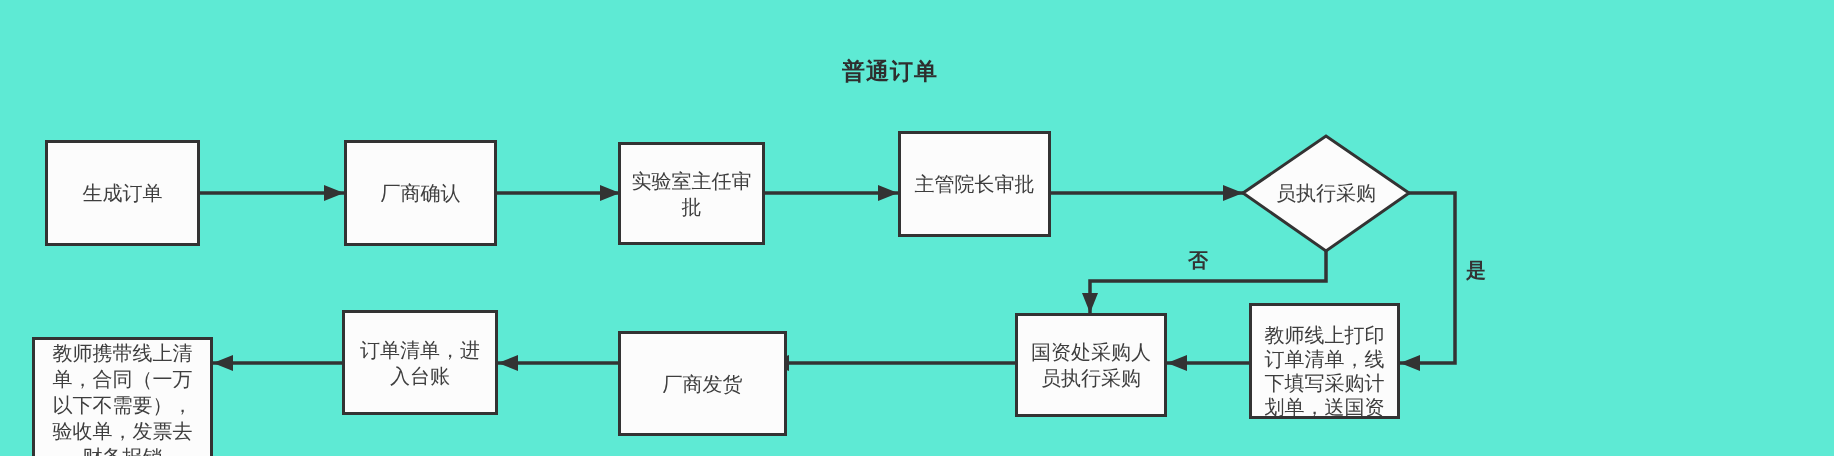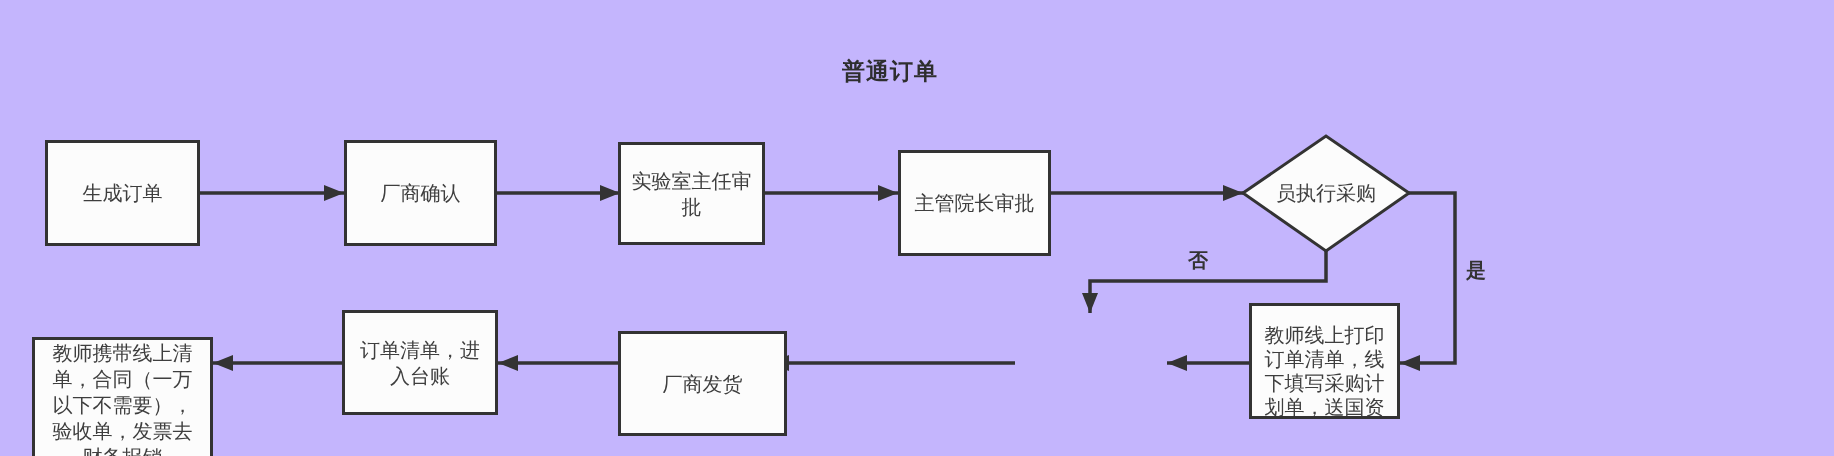--- a/index.html
+++ b/index.html
@@ -4,21 +4,21 @@
 <style>
   html, body { margin: 0; padding: 0; }
   body {
     font-family: "Liberation Sans", "DejaVu Sans", sans-serif;
     background: #f6f6f6;
   }
   .canvas {
     position: relative;
     width: 1834px;
     height: 456px;
-    background: #c4b5fd;
+    background: #5eead4;
     overflow: hidden;
   }
   .title {
     position: absolute;
     left: 0;
     top: 56px;
     width: 1780px;
     text-align: center;
     font-size: 23px;
     font-weight: bold;
@@ -105,32 +105,34 @@
     <path class="edge" d="M618 363 H498" marker-end="url(#arrowhead)"></path>
     <path class="edge" d="M342 363 H213" marker-end="url(#arrowhead)"></path>
 
     <polygon class="diamond-shape" points="1243,193 1326,136 1409,193 1326,251"></polygon>
   </svg>
 
   <div class="node" style="left:45px; top:140px; width:155px; height:106px;">生成订单</div>
   <div class="node" style="left:344px; top:140px; width:153px; height:106px;">厂商确认</div>
   <div class="node" style="left:618px; top:142px; width:147px; height:103px;">实验室主任审
 批</div>
-  <div class="node" style="left:898px; top:150px; width:153px; height:106px;">主管院长审批</div>
+  <div class="node" style="left:898px; top:131px; width:153px; height:106px;">主管院长审批</div>
 
   <div class="diamond-label" style="left:1243px; top:136px; width:166px; height:114px;">员执行采购</div>
 
   <div class="branch-label" style="left:1188px; top:247px;">否</div>
   <div class="branch-label" style="left:1466px; top:257px;">是</div>
 
   <div class="node tight" style="left:1249px; top:303px; width:151px; height:116px;">教师线上打印
 订单清单，线
 下填写采购计
 划单，送国资
 处采购人员</div>
+  <div class="node" style="left:1015px; top:313px; width:152px; height:104px;">国资处采购人
+员执行采购</div>
   <div class="node" style="left:618px; top:311px; width:169px; height:105px;margin-top:20px;">厂商发货</div>
   <div class="node" style="left:342px; top:310px; width:156px; height:105px;">订单清单，进
 入台账</div>
   <div class="node" style="left:32px; top:297px; width:181px; height:135px;margin-top:40px;">教师携带线上清
 单，合同（一万
 以下不需要），
 验收单，发票去
 财务报销</div>
 
 </div>

